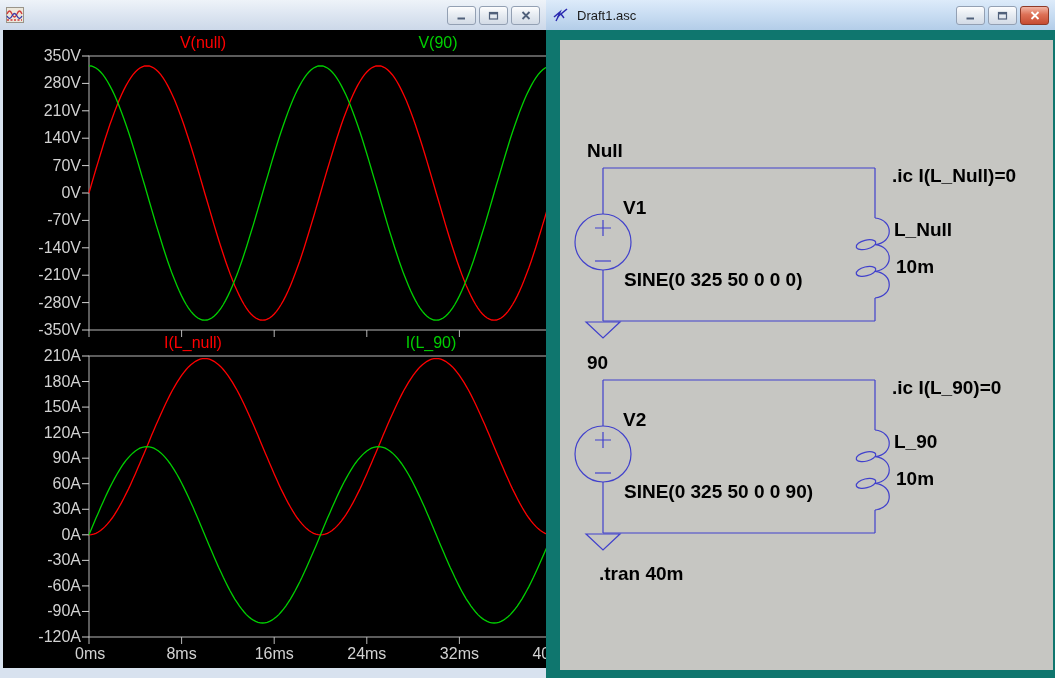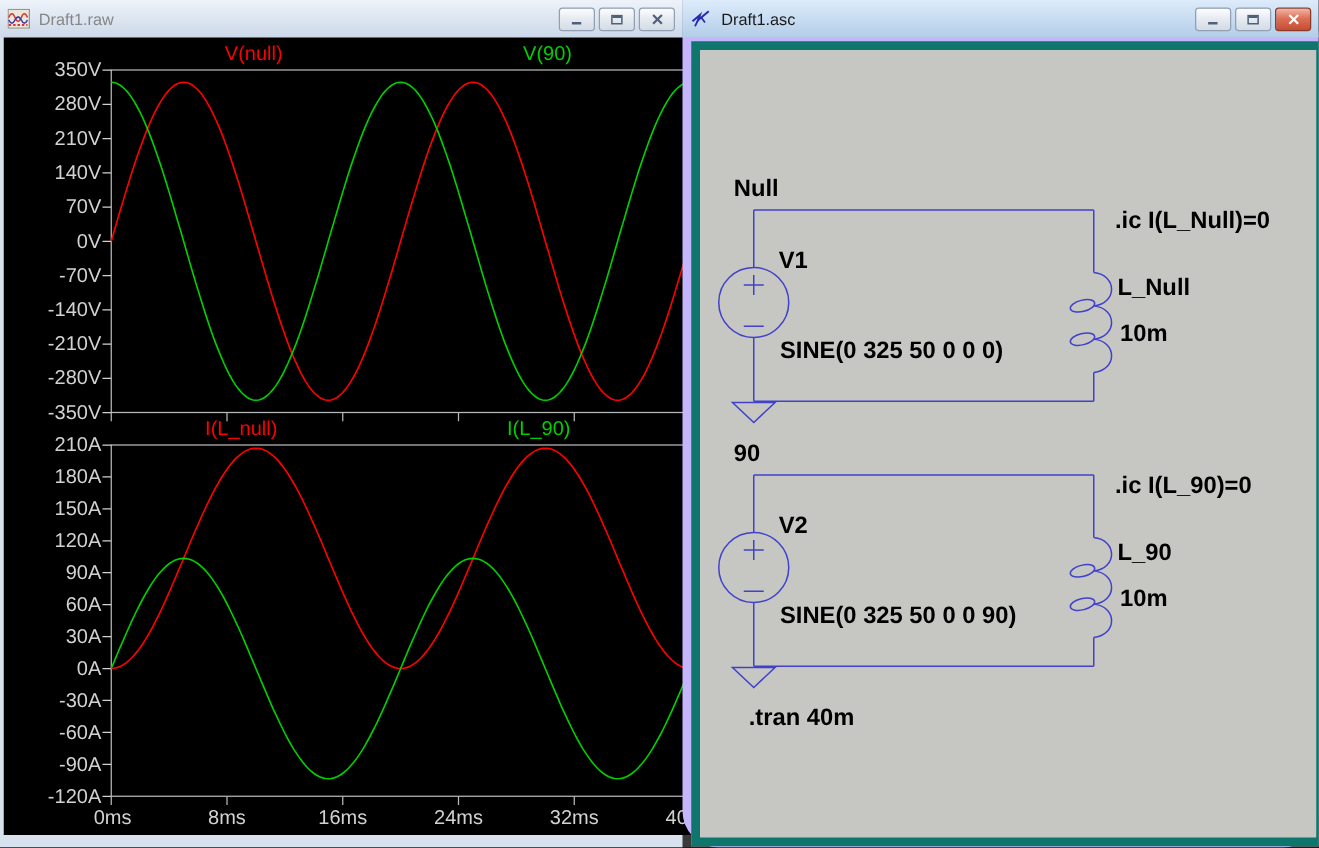--- a/index.html
+++ b/index.html
@@ -1,20 +1,20 @@
 <!DOCTYPE html>
 <html><head>
 <meta charset="utf-8">
 <style>
   html,body{margin:0;padding:0;}
   body{width:1055px;height:678px;overflow:hidden;background:#3a3a3a;
        font-family:"Liberation Sans",sans-serif;position:relative;}
   .window{position:absolute;top:0;height:678px;}
   #left-window{left:0;width:546px;background:#d8e2ef;}
-  #right-window{left:546px;width:509px;background:#c4b5fd;border-radius:29px;}
+  #right-window{left:546px;width:509px;background:#0f766e;}
   .titlebar{height:30px;display:flex;align-items:center;padding:0 6px;box-sizing:border-box;}
   .titlebar.inactive{background:linear-gradient(#eef3f9,#dbe4f0 55%,#ccd8e9);}
   .titlebar.active{background:linear-gradient(#ddebfa,#c6dbf1 55%,#b3cde8);}
   .titlebar .winicon{width:18px;height:16px;margin-right:7px;flex:0 0 auto;}
   .titlebar .title{font-size:13px;flex:1 1 auto;white-space:nowrap;overflow:hidden;}
   .titlebar.inactive .title{color:#868686;}
   .titlebar.active .title{color:#1a1a1a;}
   .winbtns{display:flex;gap:3px;margin-left:auto;}
   .winbtn{width:29px;height:19px;border:1px solid #93a0b3;border-radius:3px;
           background:linear-gradient(#fdfdfe,#e7ecf2 45%,#d3dbe6);
@@ -35,21 +35,20 @@
 <div id="left-window" class="window">
   <header class="titlebar inactive">
     <span class="winicon">
       <svg width="18" height="16" viewBox="0 0 18 16">
         <rect x="0.5" y="0.5" width="17" height="15" fill="#ece7db" stroke="#9a958a"></rect>
         <path d="M1,7 Q3.5,1 6,7 T11,7 T16,7" fill="none" stroke="#cf3a3a" stroke-width="1.3"></path>
         <path d="M1,9 Q3.5,14 6,9 T11,9 T16,9" fill="none" stroke="#3a3aa8" stroke-width="1.3"></path>
         <path d="M1,13 H16" stroke="#cf3a3a" stroke-width="1.5" stroke-dasharray="2,1.5"></path>
       </svg>
     </span>
-    <span class="title">Draft1.raw</span>
     <div class="winbtns">
       <button class="winbtn">
         <svg width="11" height="9" viewBox="0 0 11 9">
             <path d="M1.5,7.5 H9" stroke="#50607a" stroke-width="2"></path>
           </svg>
       </button>
       <button class="winbtn">
         <svg width="11" height="9" viewBox="0 0 11 9">
             <rect x="1.5" y="1.5" width="8" height="6.5" fill="none" stroke="#50607a" stroke-width="1.2"></rect>
             <path d="M2,2.6 H9" stroke="#50607a" stroke-width="1.6"></path>

